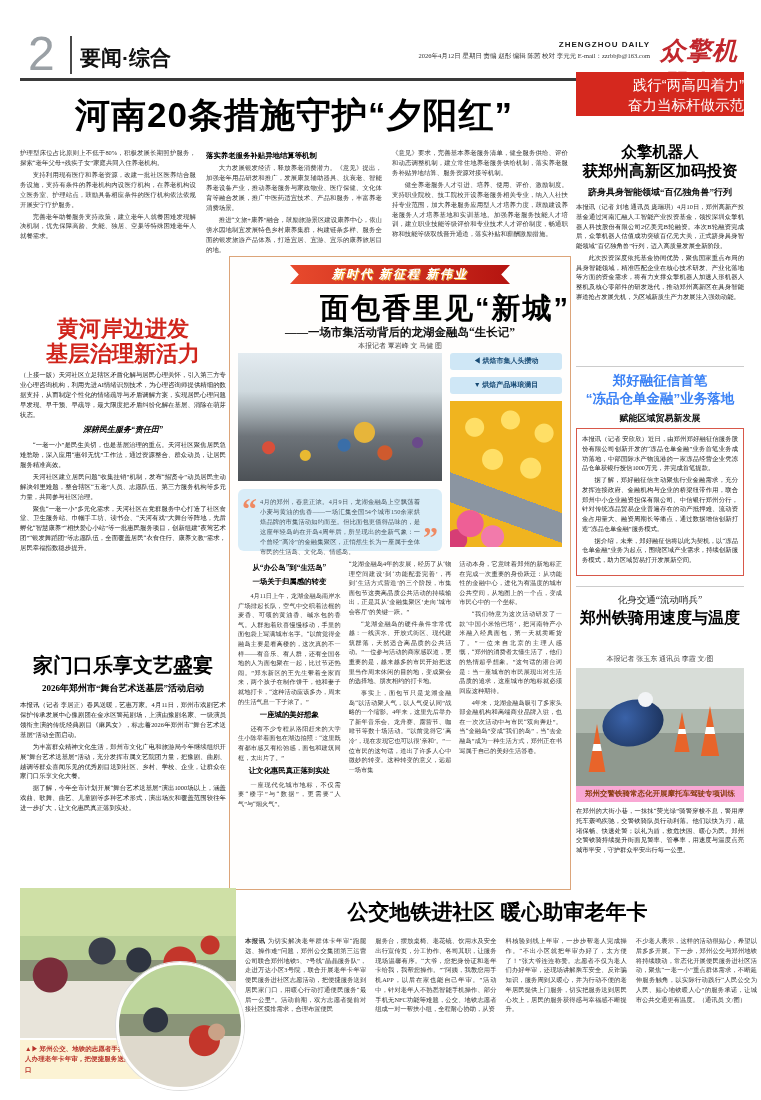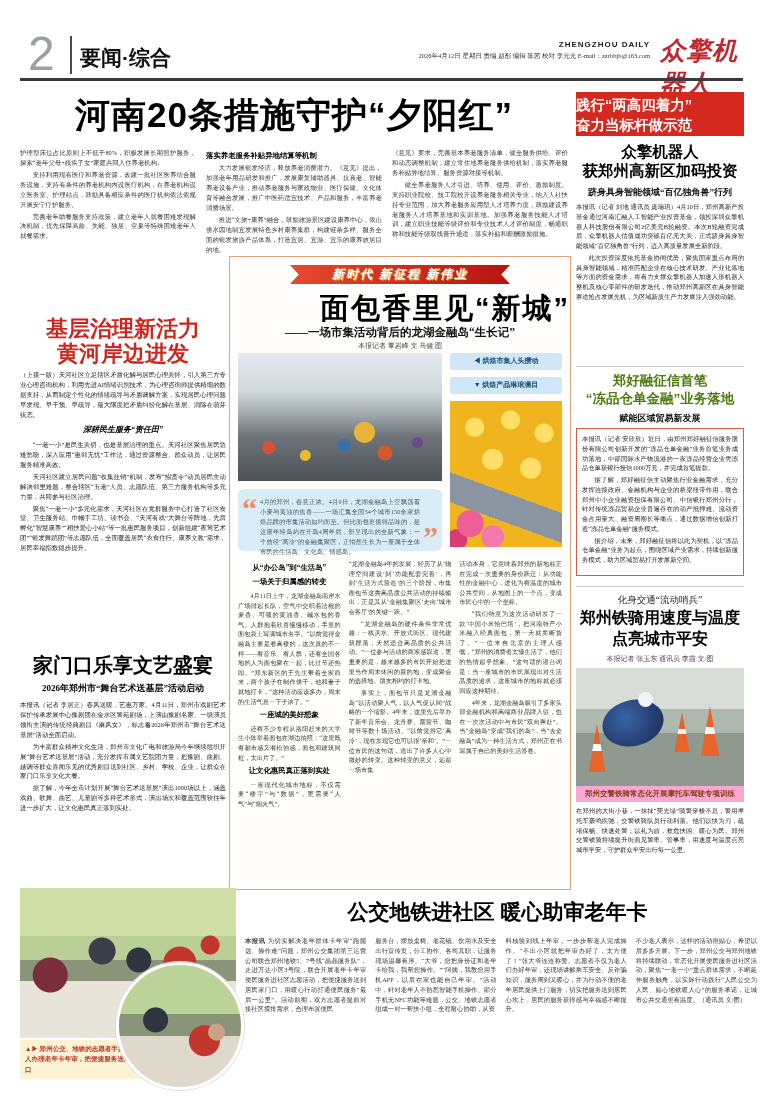--- a/index.html
+++ b/index.html
@@ -75,30 +75,30 @@
       radial-gradient(circle at 72% 46%, #ffdf66 0 10px, transparent 11px),
       #f0b41f;}
   .quote-box{position:absolute;left:8px;top:232px;width:204px;height:62px;background:#d9edf8;border-radius:6px;
              font-size:6.3px;line-height:1.6;color:#47555e;padding:8px 22px;box-sizing:border-box;text-align:justify;}
   .quote-box::before{content:"“";position:absolute;left:4px;top:-4px;font-size:30px;color:#ef8a63;font-weight:bold;}
   .quote-box::after{content:"”";position:absolute;right:4px;bottom:-10px;font-size:30px;color:#ef8a63;font-weight:bold;}
   .bread-body{position:absolute;left:8px;top:302px;width:324px;height:322px;display:flex;gap:8px;overflow:hidden;}
   .bread-col{flex:1;font-size:6.2px;line-height:1.55;text-align:justify;color:#333;}
   .bread-sub2{font-size:7.4px;font-weight:bold;text-align:center;margin:3px 0;color:#000;text-indent:0;}
   
-  .slogan{left:576px;top:92px;width:168px;height:44px;background:#d5281e;color:#fff;text-align:left;
-          font-size:14.5px;font-weight:bold;line-height:1.4;padding-top:3px;box-sizing:border-box;
+  .slogan{left:576px;top:72px;width:168px;height:44px;background:#d5281e;color:#fff;text-align:right;
+          font-size:14.5px;font-weight:normal;line-height:1.4;padding-top:3px;box-sizing:border-box;
           font-family:"Liberation Sans",sans-serif;}
   .robot-h{left:576px;top:142px;width:168px;text-align:center;font-size:15.5px;font-weight:bold;line-height:1.25;
            color:#000;font-family:"Liberation Sans",sans-serif;}
   .robot-sub{left:576px;top:186px;width:168px;text-align:center;font-size:9px;font-weight:bold;color:#111;}
   .robot-body{left:576px;top:202px;width:168px;height:160px;overflow:hidden;font-size:6.3px;line-height:1.55;}
   .rule-light{left:576px;width:168px;height:1px;background:#ccc;}
   .zhr-h{left:576px;top:372px;width:168px;text-align:center;font-size:13.5px;font-weight:bold;line-height:1.3;
-         color:#4d7c0f;font-family:"Liberation Sans",sans-serif;}
+         color:#3b82f6;font-family:"Liberation Sans",sans-serif;}
   .zhr-sub{left:576px;top:412px;width:168px;text-align:center;font-size:9px;font-weight:bold;color:#111;}
   .zhr-box{left:576px;top:428px;width:168px;height:148px;border:1px solid #d8584a;box-sizing:border-box;
            padding:5px;font-size:6.3px;line-height:1.55;overflow:hidden;}
   .tq-kicker{left:576px;top:594px;width:168px;text-align:center;font-size:9.5px;color:#222;}
   .tq-h{left:576px;top:608px;width:168px;text-align:center;font-size:16px;font-weight:bold;line-height:1.3;
         color:#000;font-family:"Liberation Sans",sans-serif;}
   .tq-byline{left:576px;top:654px;width:168px;text-align:center;font-size:7px;color:#444;}
   .tq-photo{left:576px;top:668px;width:168px;height:118px;
             background:linear-gradient(180deg,#d8ddd8 0 35%,#aeb8ae 35% 55%,#8f998f 55% 100%);overflow:hidden;}
   .cone{position:absolute;background:linear-gradient(180deg,#e8642a 0 42%,#fff 42% 56%,#e8642a 56% 100%);
@@ -157,22 +157,22 @@
       <p>大力发展银发经济，释放养老消费潜力。《意见》提出，加强老年用品研发和推广，发展康复辅助器具、抗衰老、智能养老设备产业，推动养老服务与家政物业、医疗保健、文化体育等融合发展，推广中医药适宜技术、产品和服务，丰富养老消费场景。</p>
       <p>推进“文旅+康养”融合，鼓励旅游景区建设康养中心，依山傍水因地制宜发展特色乡村康养集群，构建链条多样、服务全面的银发旅游产品体系，打造宜居、宜游、宜乐的康养旅居目的地。</p>
     </div>
     <div class="lead-col">
       <p class="nohang">《意见》要求，完善基本养老服务清单，健全服务供给、评价和动态调整机制，建立常住地养老服务供给机制，落实养老服务补贴异地结算、服务资源对接等机制。</p>
       <p>健全养老服务人才引进、培养、使用、评价、激励制度。支持职业院校、技工院校开设养老服务相关专业，纳入人社扶持专业范围，加大养老服务应用型人才培养力度，鼓励建设养老服务人才培养基地和实训基地。加强养老服务技能人才培训，建立职业技能等级评价和专业技术人才评价制度，畅通职称和技能等级双线晋升通道，落实补贴和薪酬激励措施。</p>
     </div>
   </div>
 
   <div class="abs grid-headline">
+    <div>黄河岸边进发</div>
     <div>基层治理新活力</div>
-    <div>黄河岸边进发</div>
   </div>
   <div class="abs grid-body just">
     <p class="nohang">（上接一版）天河社区立足辖区矛盾化解与居民心理关怀，引入第三方专业心理咨询机构，利用先进AI情绪识别技术，为心理咨询师提供精细的数据支持，从而制定个性化的情绪疏导与矛盾调解方案，实现居民心理问题早发现、早干预、早疏导，最大限度把矛盾纠纷化解在基层、消除在萌芽状态。</p>
     <div class="grid-sub">深耕民生服务“责任田”</div>
     <p>“一老一小”是民生关切，也是基层治理的重点。天河社区聚焦居民急难愁盼，深入应用“惠邻无忧”工作法，通过资源整合、群众动员，让居民服务精准高效。</p>
     <p>天河社区建立居民问题“收集挂销”机制，发布“招贤令”动员居民主动解决邻里难题，整合辖区“五老”人员、志愿队伍、第三方服务机构等多元力量，共同参与社区治理。</p>
     <p>聚焦“一老一小”多元化需求，天河社区在党群服务中心打造了社区食堂、卫生服务站、巾帼手工坊、读书会、“天河有戏”大舞台等阵地，先后孵化“智慧康养”“相扶爱心小站”等一批惠民服务项目，创新组建“夜莺艺术团”“银发舞蹈团”等志愿队伍，全面覆盖居民“衣食住行、康养文教”需求，居民幸福指数稳步提升。</p>
   </div>
 
   <div class="abs stage-headline">家门口乐享文艺盛宴</div>
@@ -242,21 +242,20 @@
     <p class="nohang">本报讯（记者 安欣欣）近日，由郑州郑好融征信服务股份有限公司创新开发的“冻品仓单金融”业务首笔业务成功落地，中部国际水产物流港的一家冻品经营企业凭冻品仓单获银行授信1000万元，并完成首笔提款。</p>
     <p>据了解，郑好融征信主动聚焦行业金融需求，充分发挥连接政府、金融机构与企业的桥梁纽带作用，联合郑州中小企业融资担保有限公司、中信银行郑州分行，针对传统冻品贸易企业普遍存在的动产抵押难、流动资金占用量大、融资周期长等痛点，通过数据增信创新打造“冻品仓单金融”服务模式。</p>
     <p>据介绍，未来，郑好融征信将以此为契机，以“冻品仓单金融”业务为起点，围绕区域产业需求，持续创新服务模式，助力区域贸易打开发展新空间。</p>
   </div>
 
   <div class="abs rule-light" style="top:586px"></div>
 
   <div class="abs tq-kicker">化身交通“流动哨兵”</div>
   <div class="abs tq-h">
     <div>郑州铁骑用速度与温度</div>
-    <div>点亮城市平安</div>
   </div>
   <div class="abs tq-byline">本报记者 张玉东 通讯员 李霞 文/图</div>
   <div class="abs tq-photo">
     <div class="rider"></div>
     <div class="helmet"></div>
     <div class="cone" style="left:96px;top:44px;width:20px;height:40px;"></div>
     <div class="cone" style="left:122px;top:38px;width:24px;height:50px;"></div>
     <div class="cone" style="left:10px;top:56px;width:22px;height:48px;"></div>
   </div>
   <div class="abs tq-cap">郑州交警铁骑常态化开展摩托车驾驶专项训练</div>

